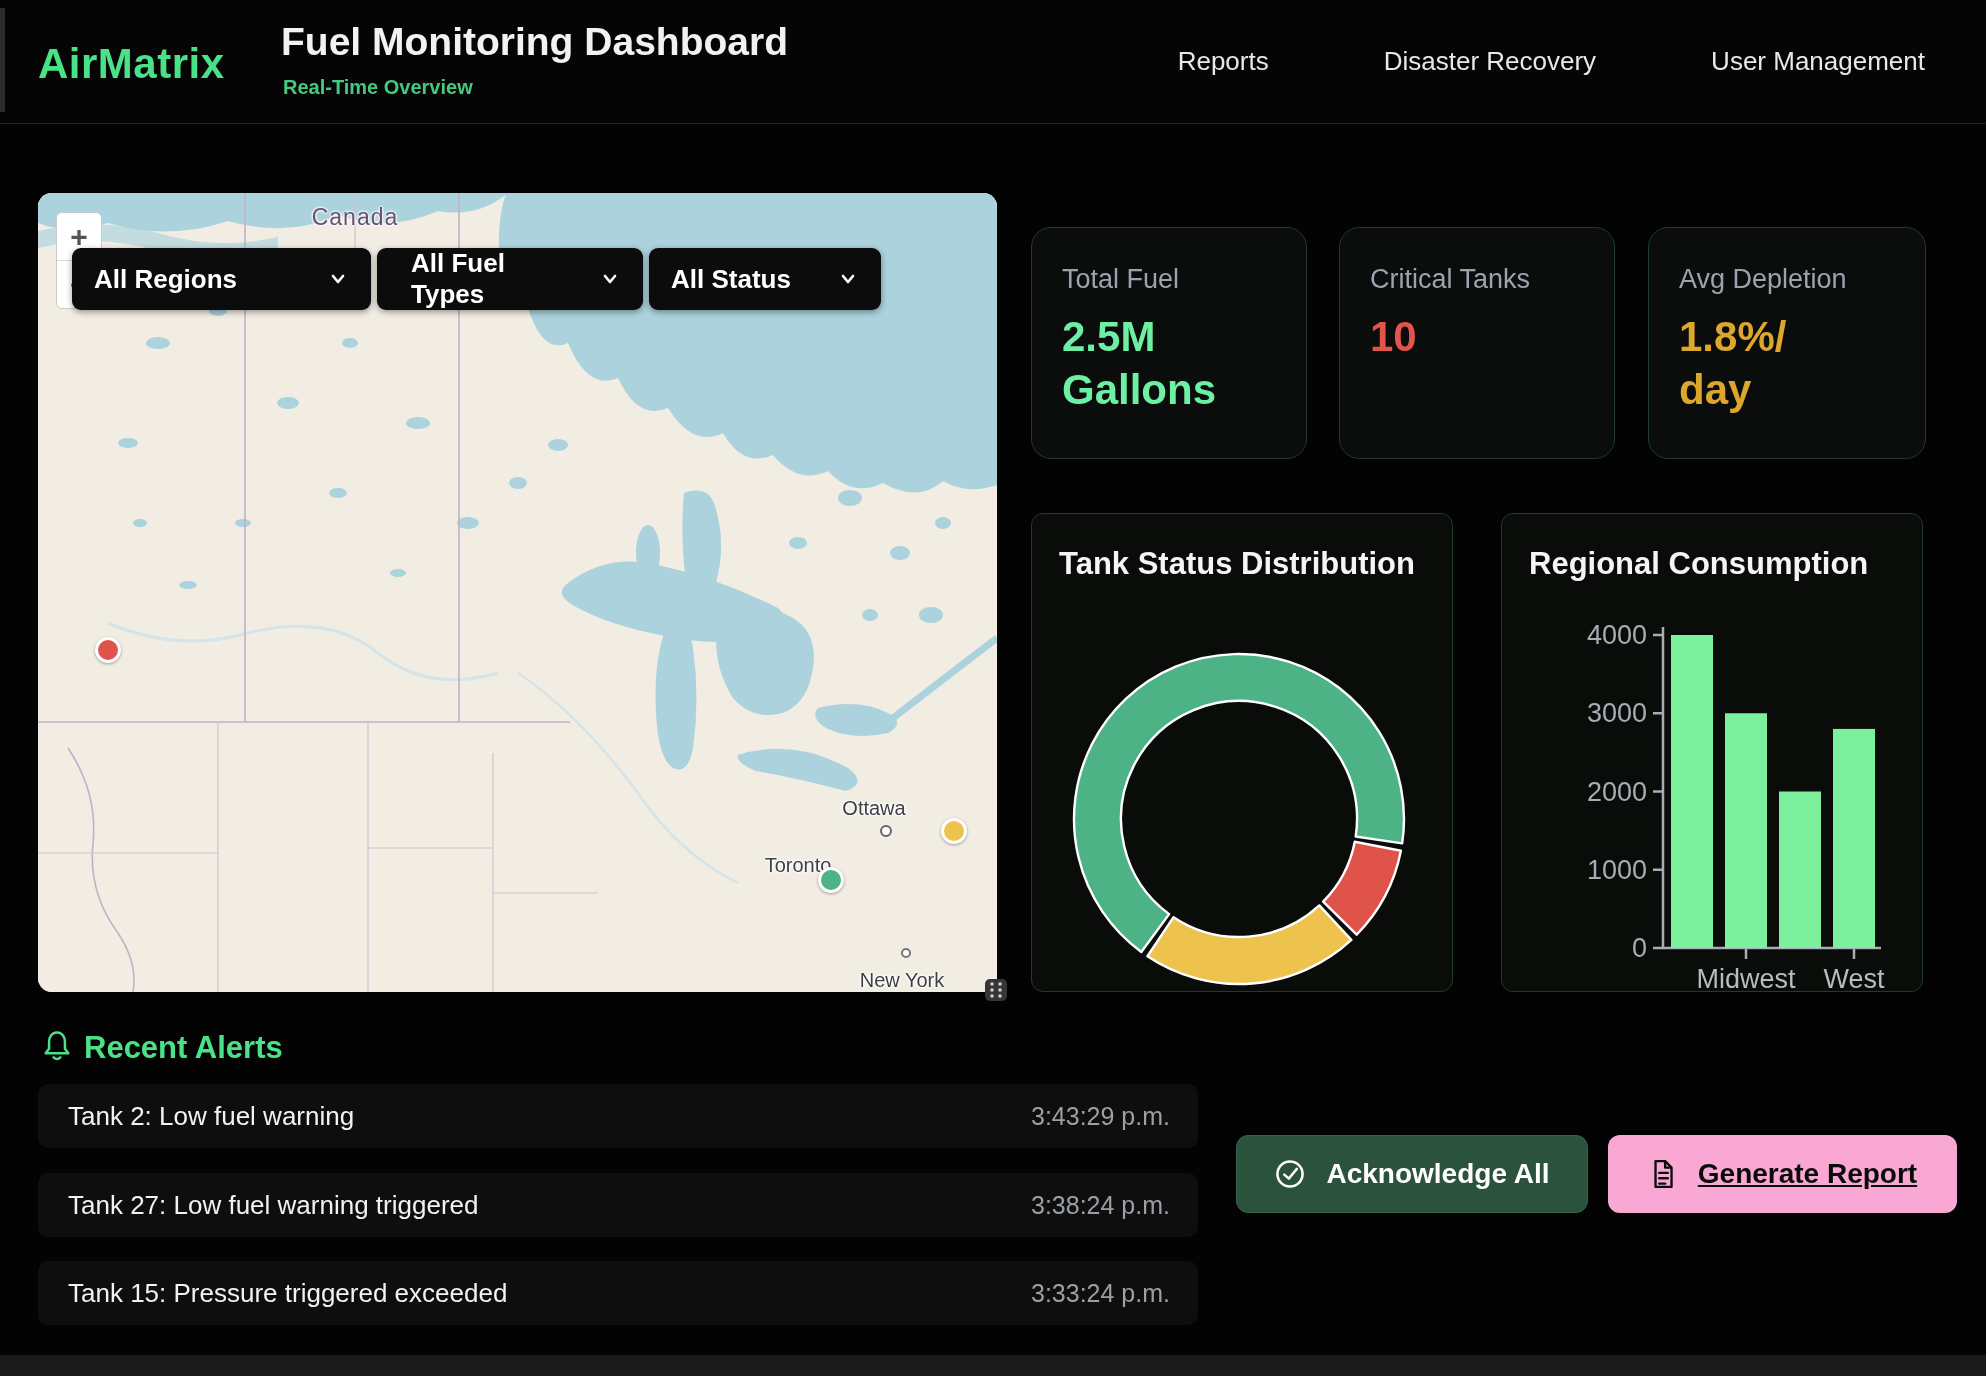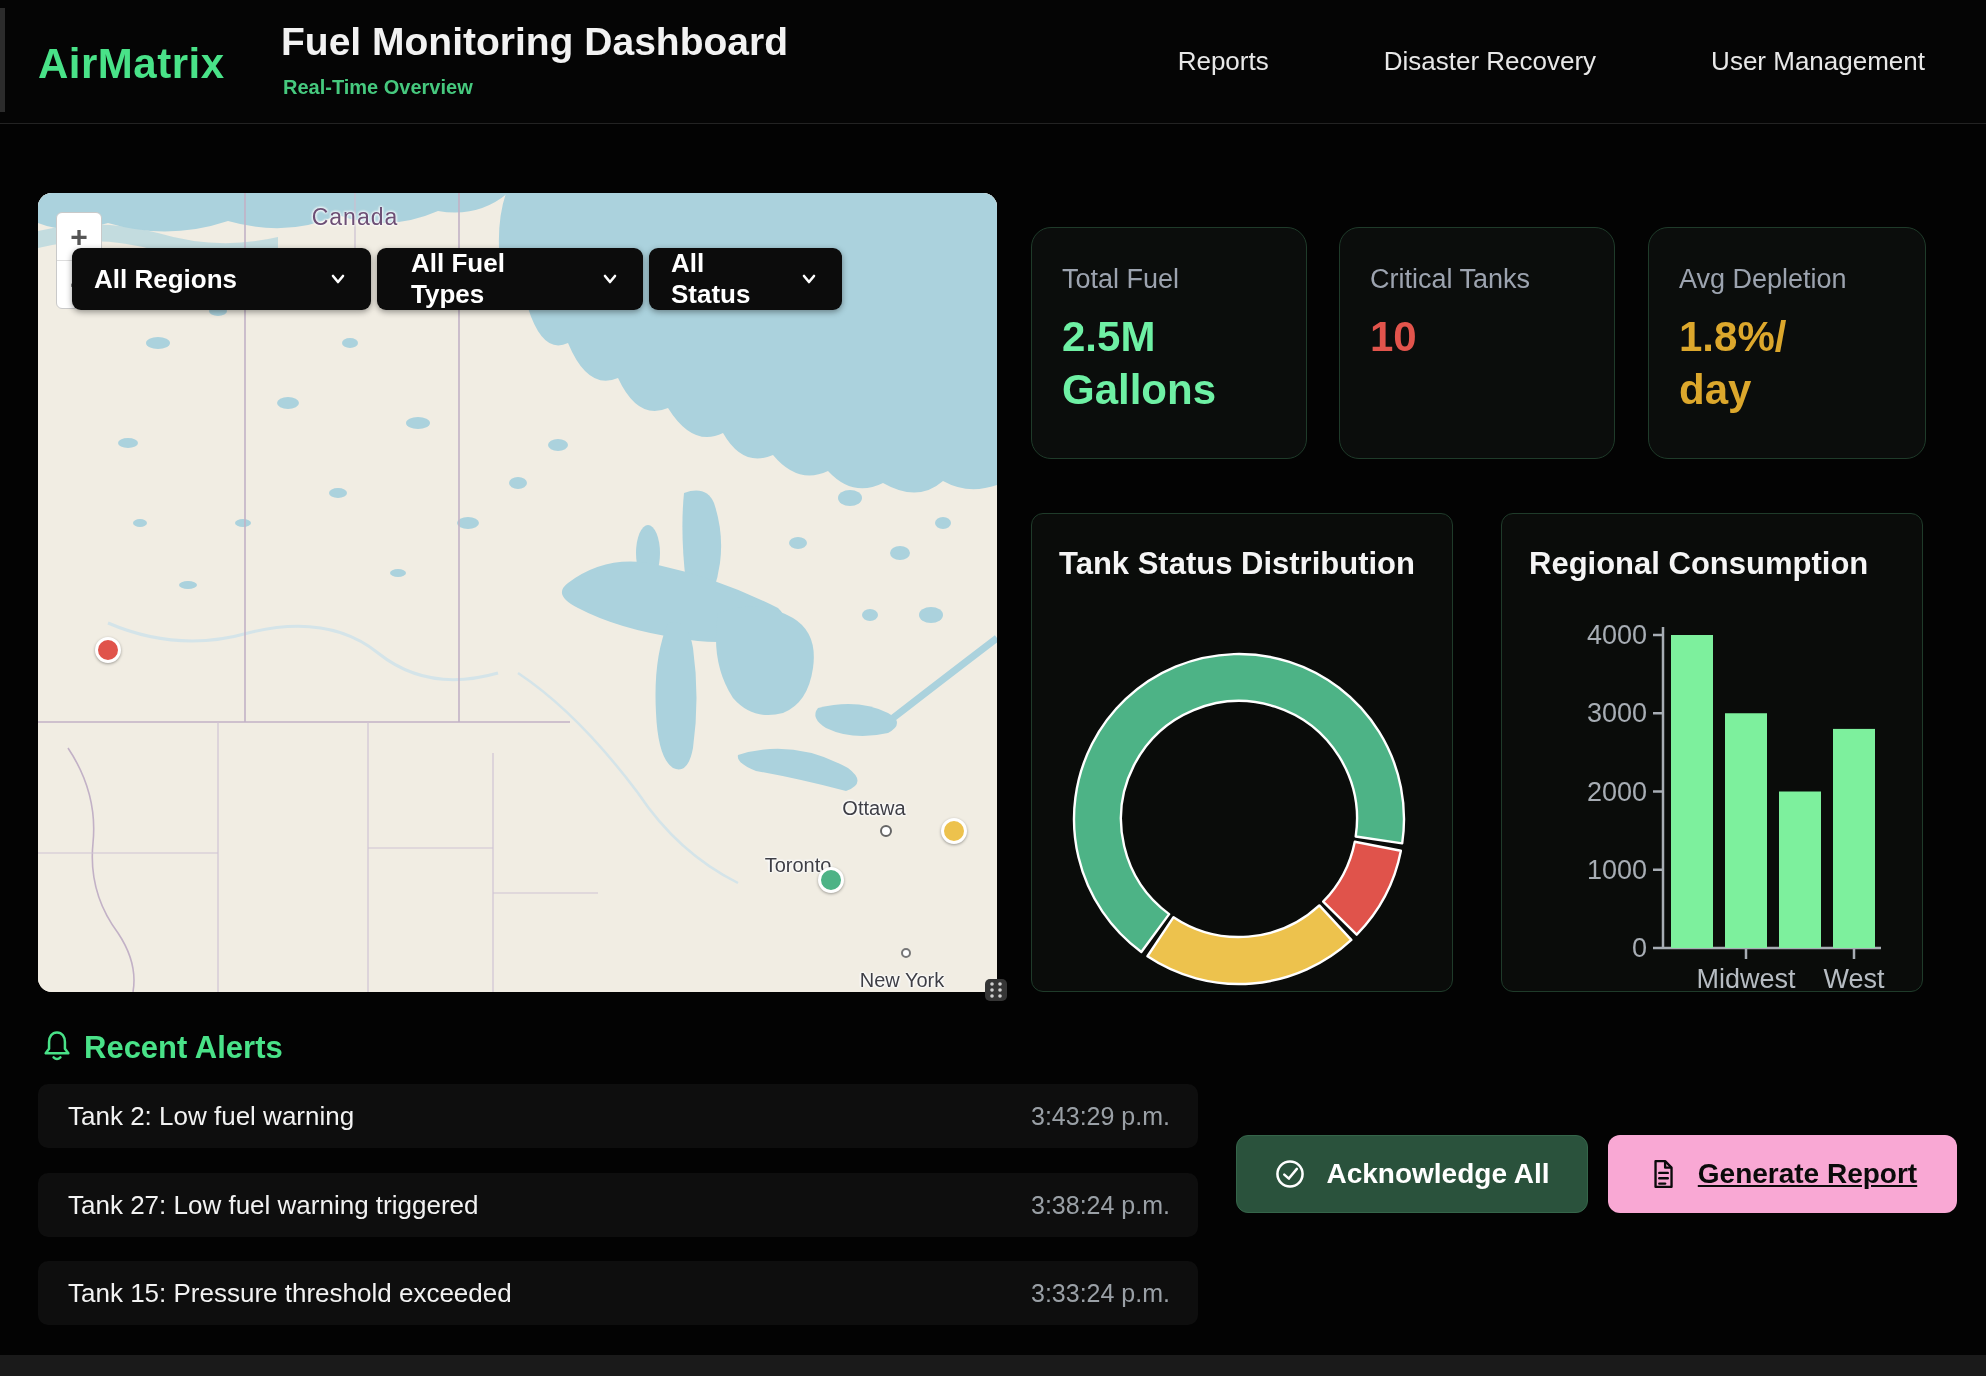--- a/index.html
+++ b/index.html
@@ -29,21 +29,21 @@
   .zoom-btn{width:44px;height:47px;display:flex;align-items:center;justify-content:center;font-size:30px;font-weight:bold;
             color:#555;cursor:pointer;}
   .zoom-btn+.zoom-btn{border-top:1px solid #ddd;}
   .filters{position:absolute;left:34px;top:55px;display:flex;gap:6px;z-index:3;}
   .filter{height:62px;background:#0c0c0c;border-radius:9px;color:#fff;display:flex;align-items:center;
           justify-content:space-between;padding:0 22px;font-size:26px;font-weight:600;cursor:pointer;
           box-shadow:0 2px 6px rgba(0,0,0,.4);}
   .filter .chev{margin-left:26px;display:flex;}
   .f1{width:299px;box-sizing:border-box;}
   .f2{width:266px;box-sizing:border-box;padding-left:34px;}
-  .f3{width:193px;box-sizing:border-box;}
+  .f3{width:232px;box-sizing:border-box;}
   .grip{position:absolute;left:985px;top:979px;width:22px;height:22px;background:#353535;border-radius:5px;z-index:4;
         display:flex;align-items:center;justify-content:center;cursor:pointer;}
 
   
   .stat-card{position:absolute;top:227px;height:232px;background:#0b0d0c;border:1px solid #1f3b2a;border-radius:20px;
              box-sizing:border-box;padding:36px 30px;}
   .stat-label{font-size:27px;color:#9ca3af;margin-bottom:16px;}
   .stat-value{font-size:42px;font-weight:bold;line-height:1.25;white-space:pre-line;}
 
   
@@ -274,21 +274,21 @@
 
   <div class="alert-row" style="top:1084px;gap:22px;">
     <span class="alert-msg">Tank 2: Low fuel warning</span>
     <span class="alert-time">3:43:29 p.m.</span>
   </div>
   <div class="alert-row" style="top:1173px;">
     <span class="alert-msg">Tank 27: Low fuel warning triggered</span>
     <span class="alert-time">3:38:24 p.m.</span>
   </div>
   <div class="alert-row" style="top:1261px;">
-    <span class="alert-msg">Tank 15: Pressure threshold exceeded</span>
+    <span class="alert-msg">Tank 15: Pressure triggered exceeded</span>
     <span class="alert-time">3:33:24 p.m.</span>
   </div>
 
   <div class="btn btn-ack">
     <span style="display:flex;">
       <svg width="32" height="32" viewBox="0 0 28 28">
         <circle cx="14" cy="14" r="11" fill="none" stroke="#fff" stroke-width="2.2"></circle>
         <polyline points="9,14.5 13,18 20,9.5" fill="none" stroke="#fff" stroke-width="2.2" stroke-linecap="round" stroke-linejoin="round"></polyline>
       </svg>
     </span>

